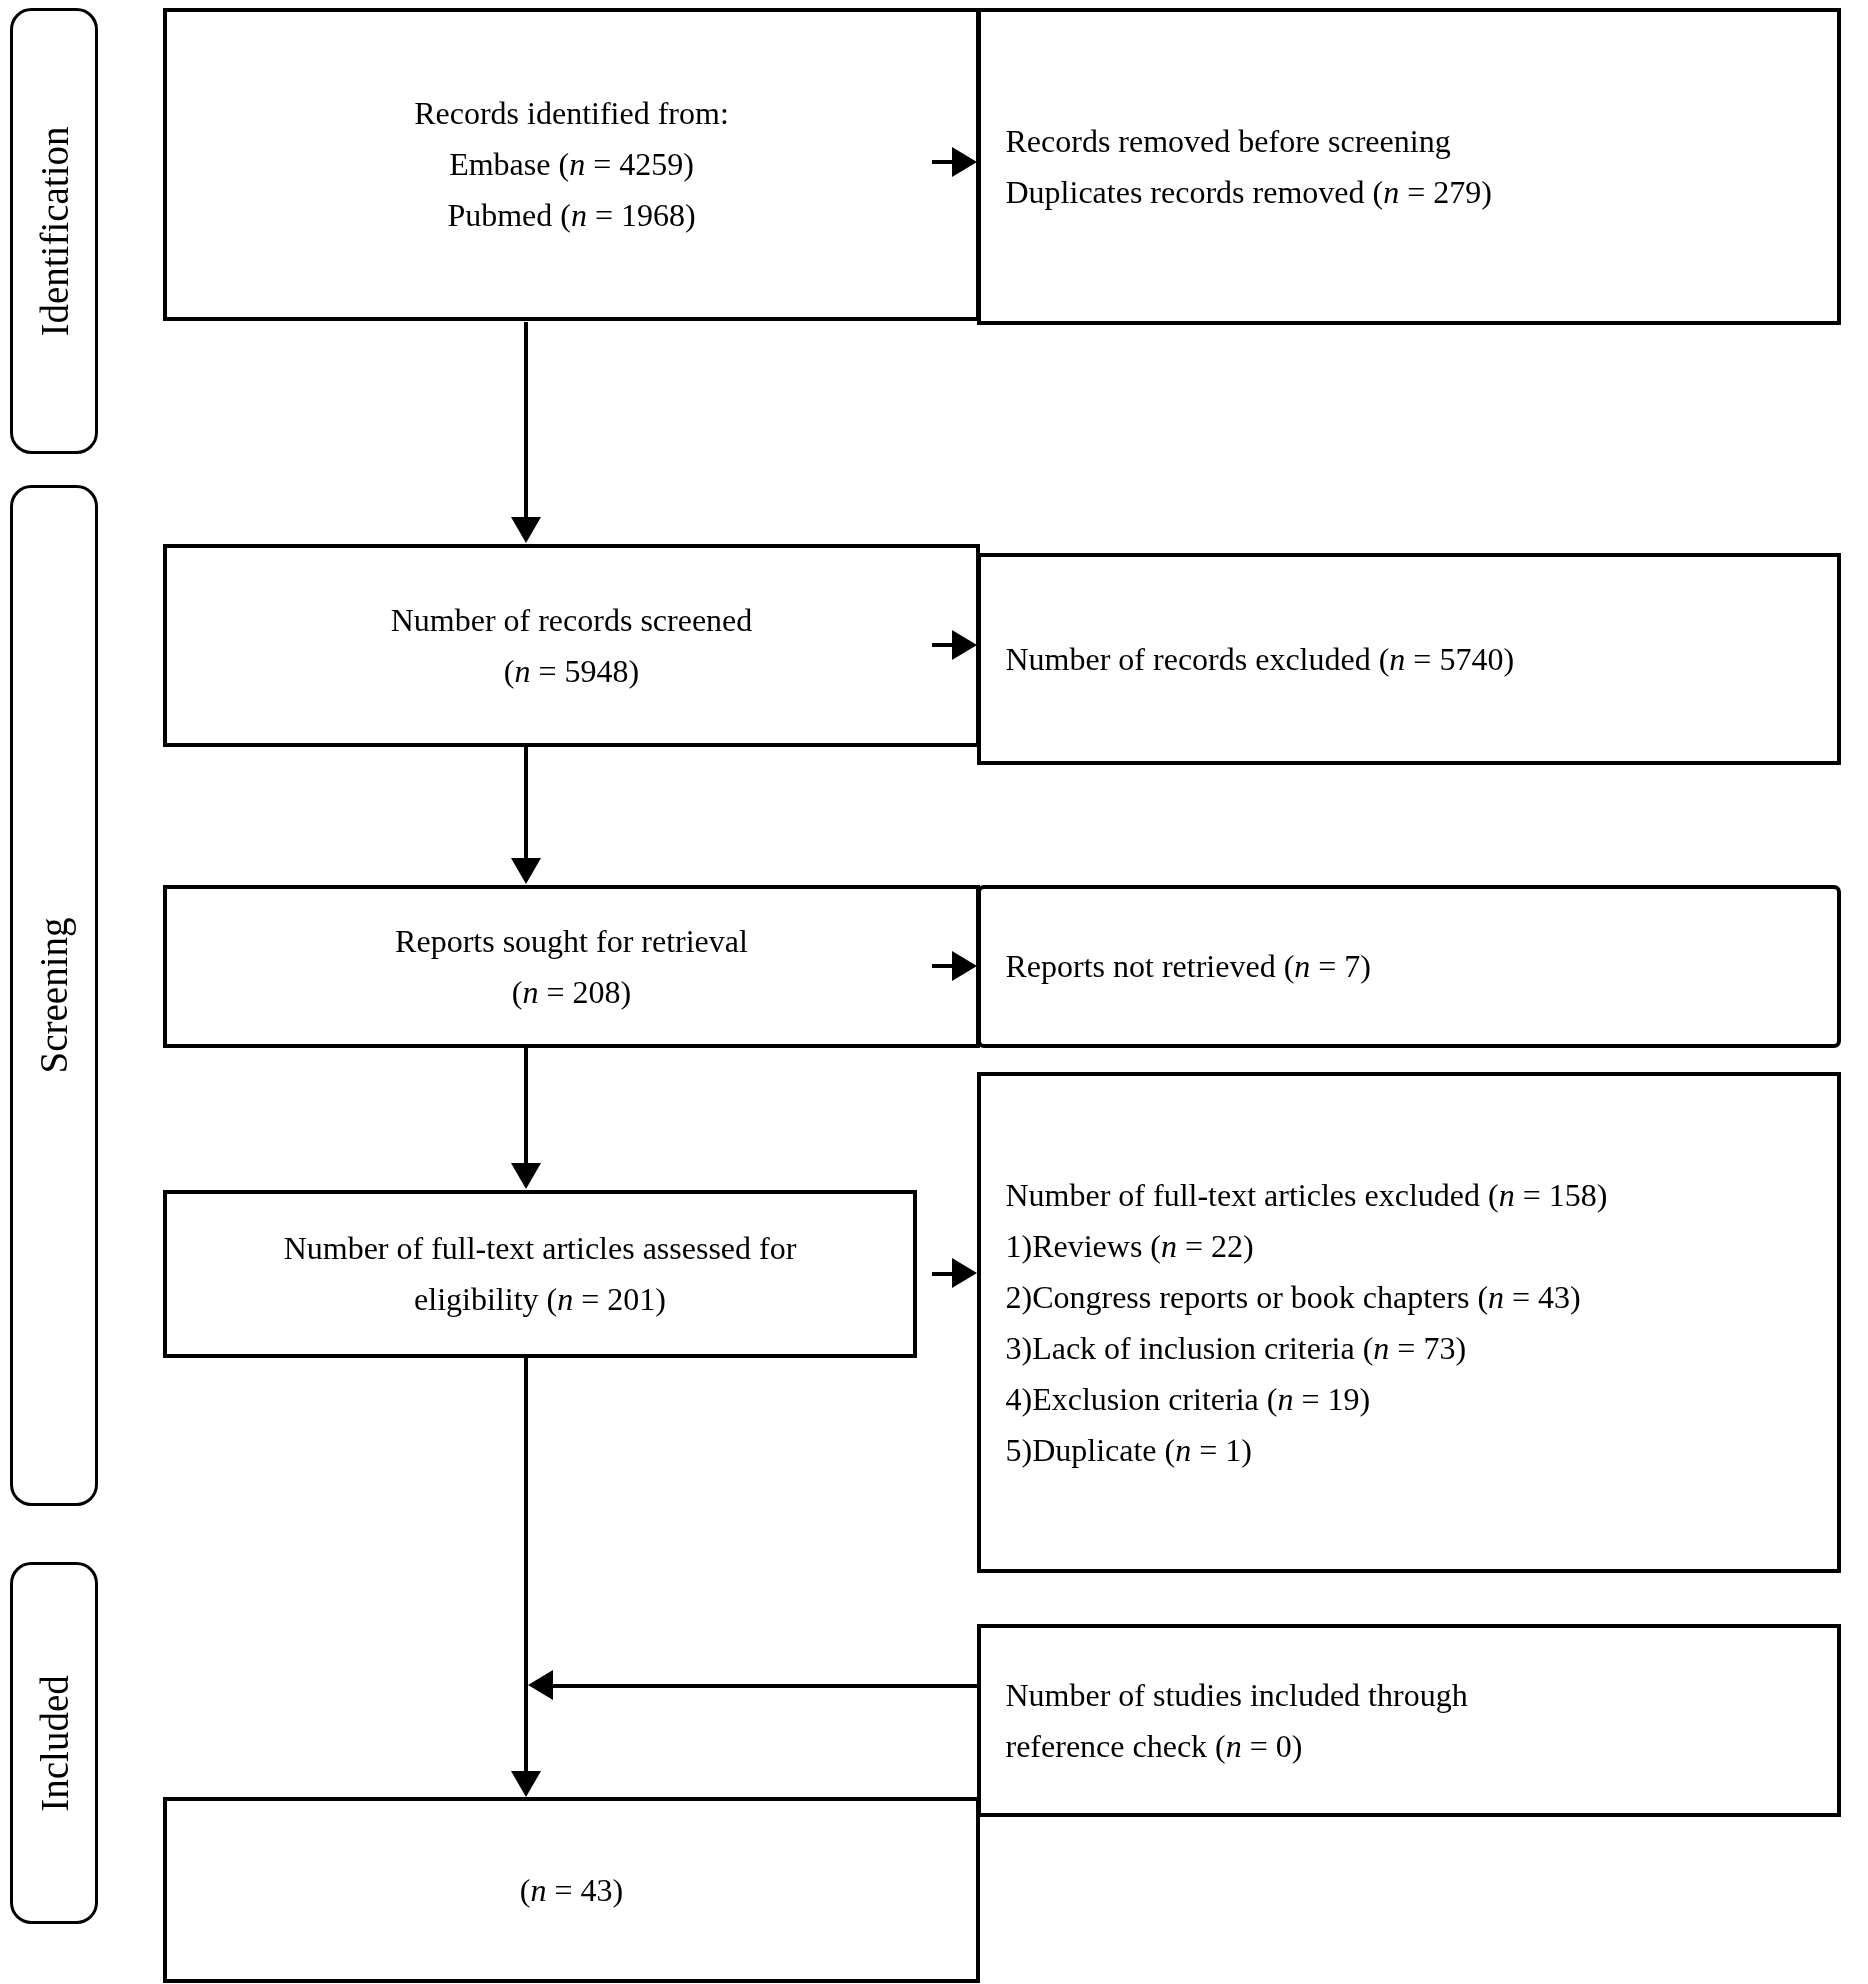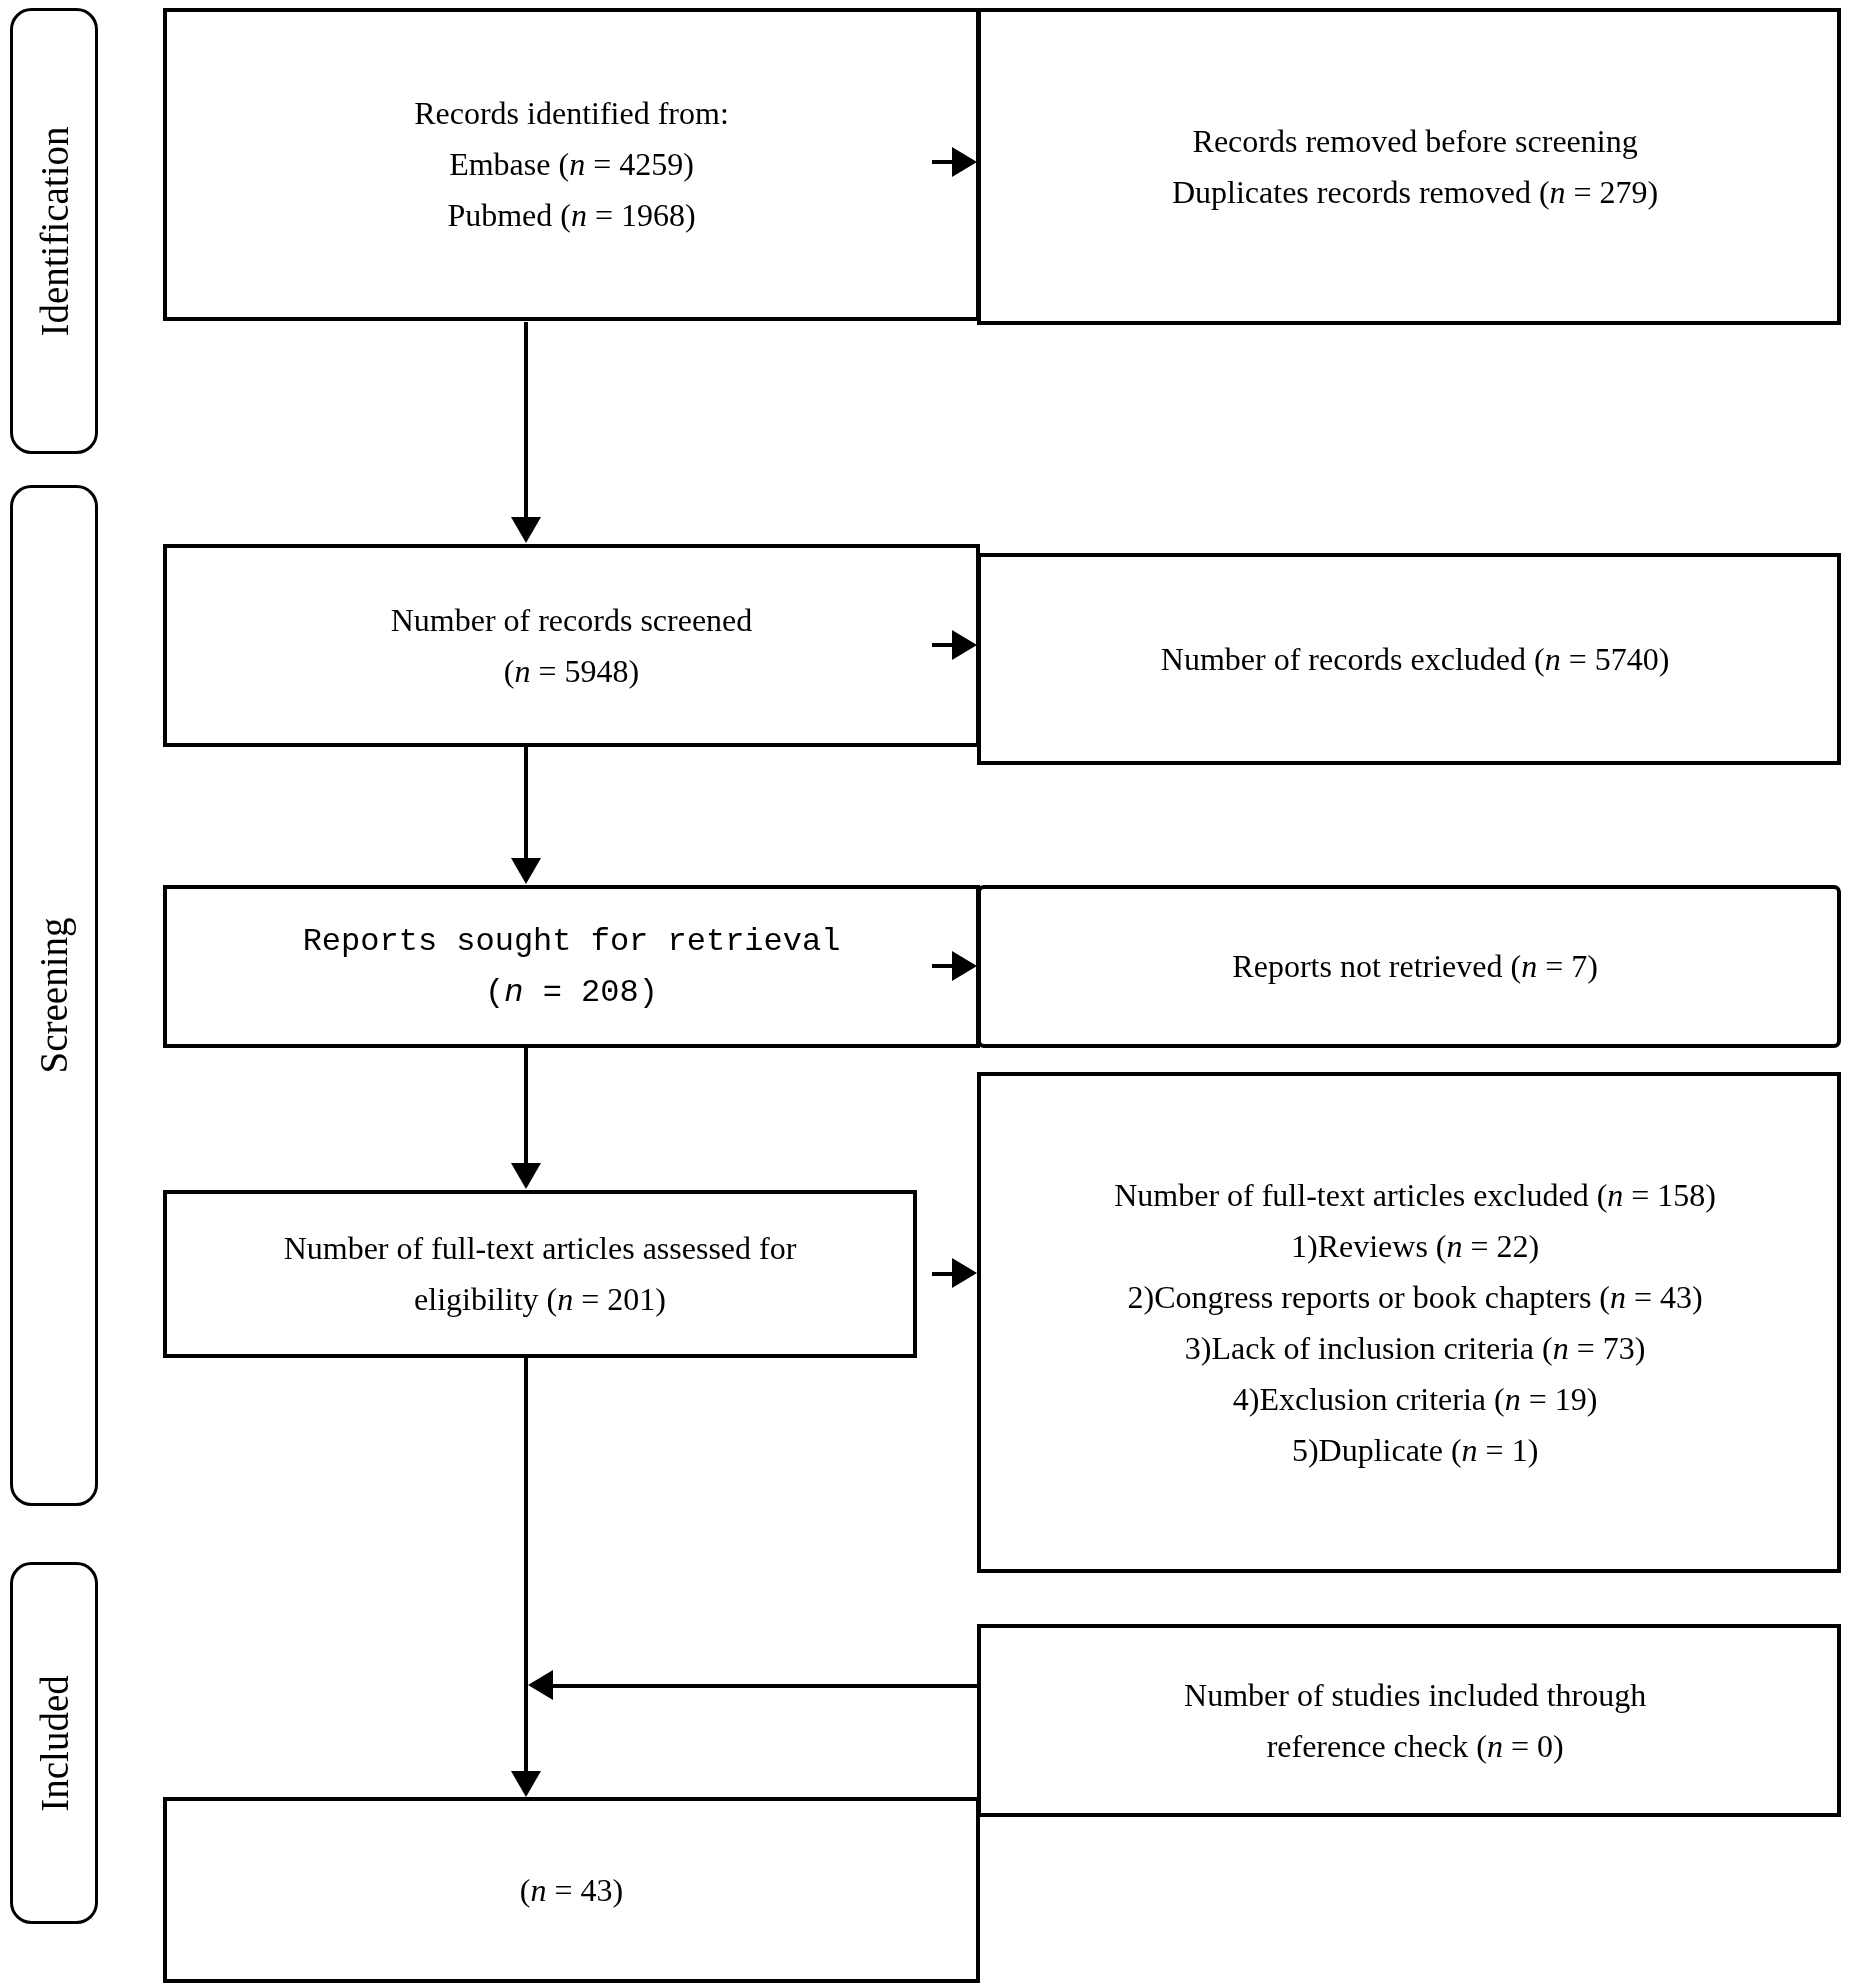--- a/index.html
+++ b/index.html
@@ -15,21 +15,21 @@
   .box {
     position:absolute;
     box-sizing:border-box;
     border:4.1px solid #000000;
     background:#ffffff;
     display:flex;
     flex-direction:column;
     justify-content:center;
   }
   .tc { text-align:center;margin-left:48px; }
-  .tl { text-align:center; padding-left:24.5px; padding-right:12.3px; }
+  .tl { text-align:left; padding-left:24.5px; padding-right:12.3px; }
   .stage {
     position:absolute;
     box-sizing:border-box;
     border:3.6px solid #000000;
     border-radius:21.4px;
     background:#ffffff;
     left:10.2px; width:88px;
     display:flex; align-items:center; justify-content:center;
     overflow:visible;
   }
@@ -85,21 +85,21 @@
   </div>
 
   <div class="box tc" style="left:115px;top:544px;width:817px;height:203px;">
     <div>Number of records screened</div>
     <div>(<i>n</i> = 5948)</div>
   </div>
   <div class="box tl" style="left:977px;top:553px;width:864px;height:212px;">
     <div>Number of records excluded (<i>n</i> = 5740)</div>
   </div>
 
-  <div class="box tc" style="left:115px;top:885px;width:817px;height:163px;font-family:Liberation Mono, monospace;">
+  <div class="box tc" style="left:115px;top:885px;width:817px;height:163px;">
     <div>Reports sought for retrieval</div>
     <div>(<i>n</i> = 208)</div>
   </div>
   <div class="box tl" style="left:977px;top:885px;width:864px;height:163px;border-radius:7px;">
     <div>Reports not retrieved (<i>n</i> = 7)</div>
   </div>
 
   <div class="box tc" style="left:115px;top:1190px;width:754px;height:168px;">
     <div>Number of full-text articles assessed for</div>
     <div>eligibility (<i>n</i> = 201)</div>

